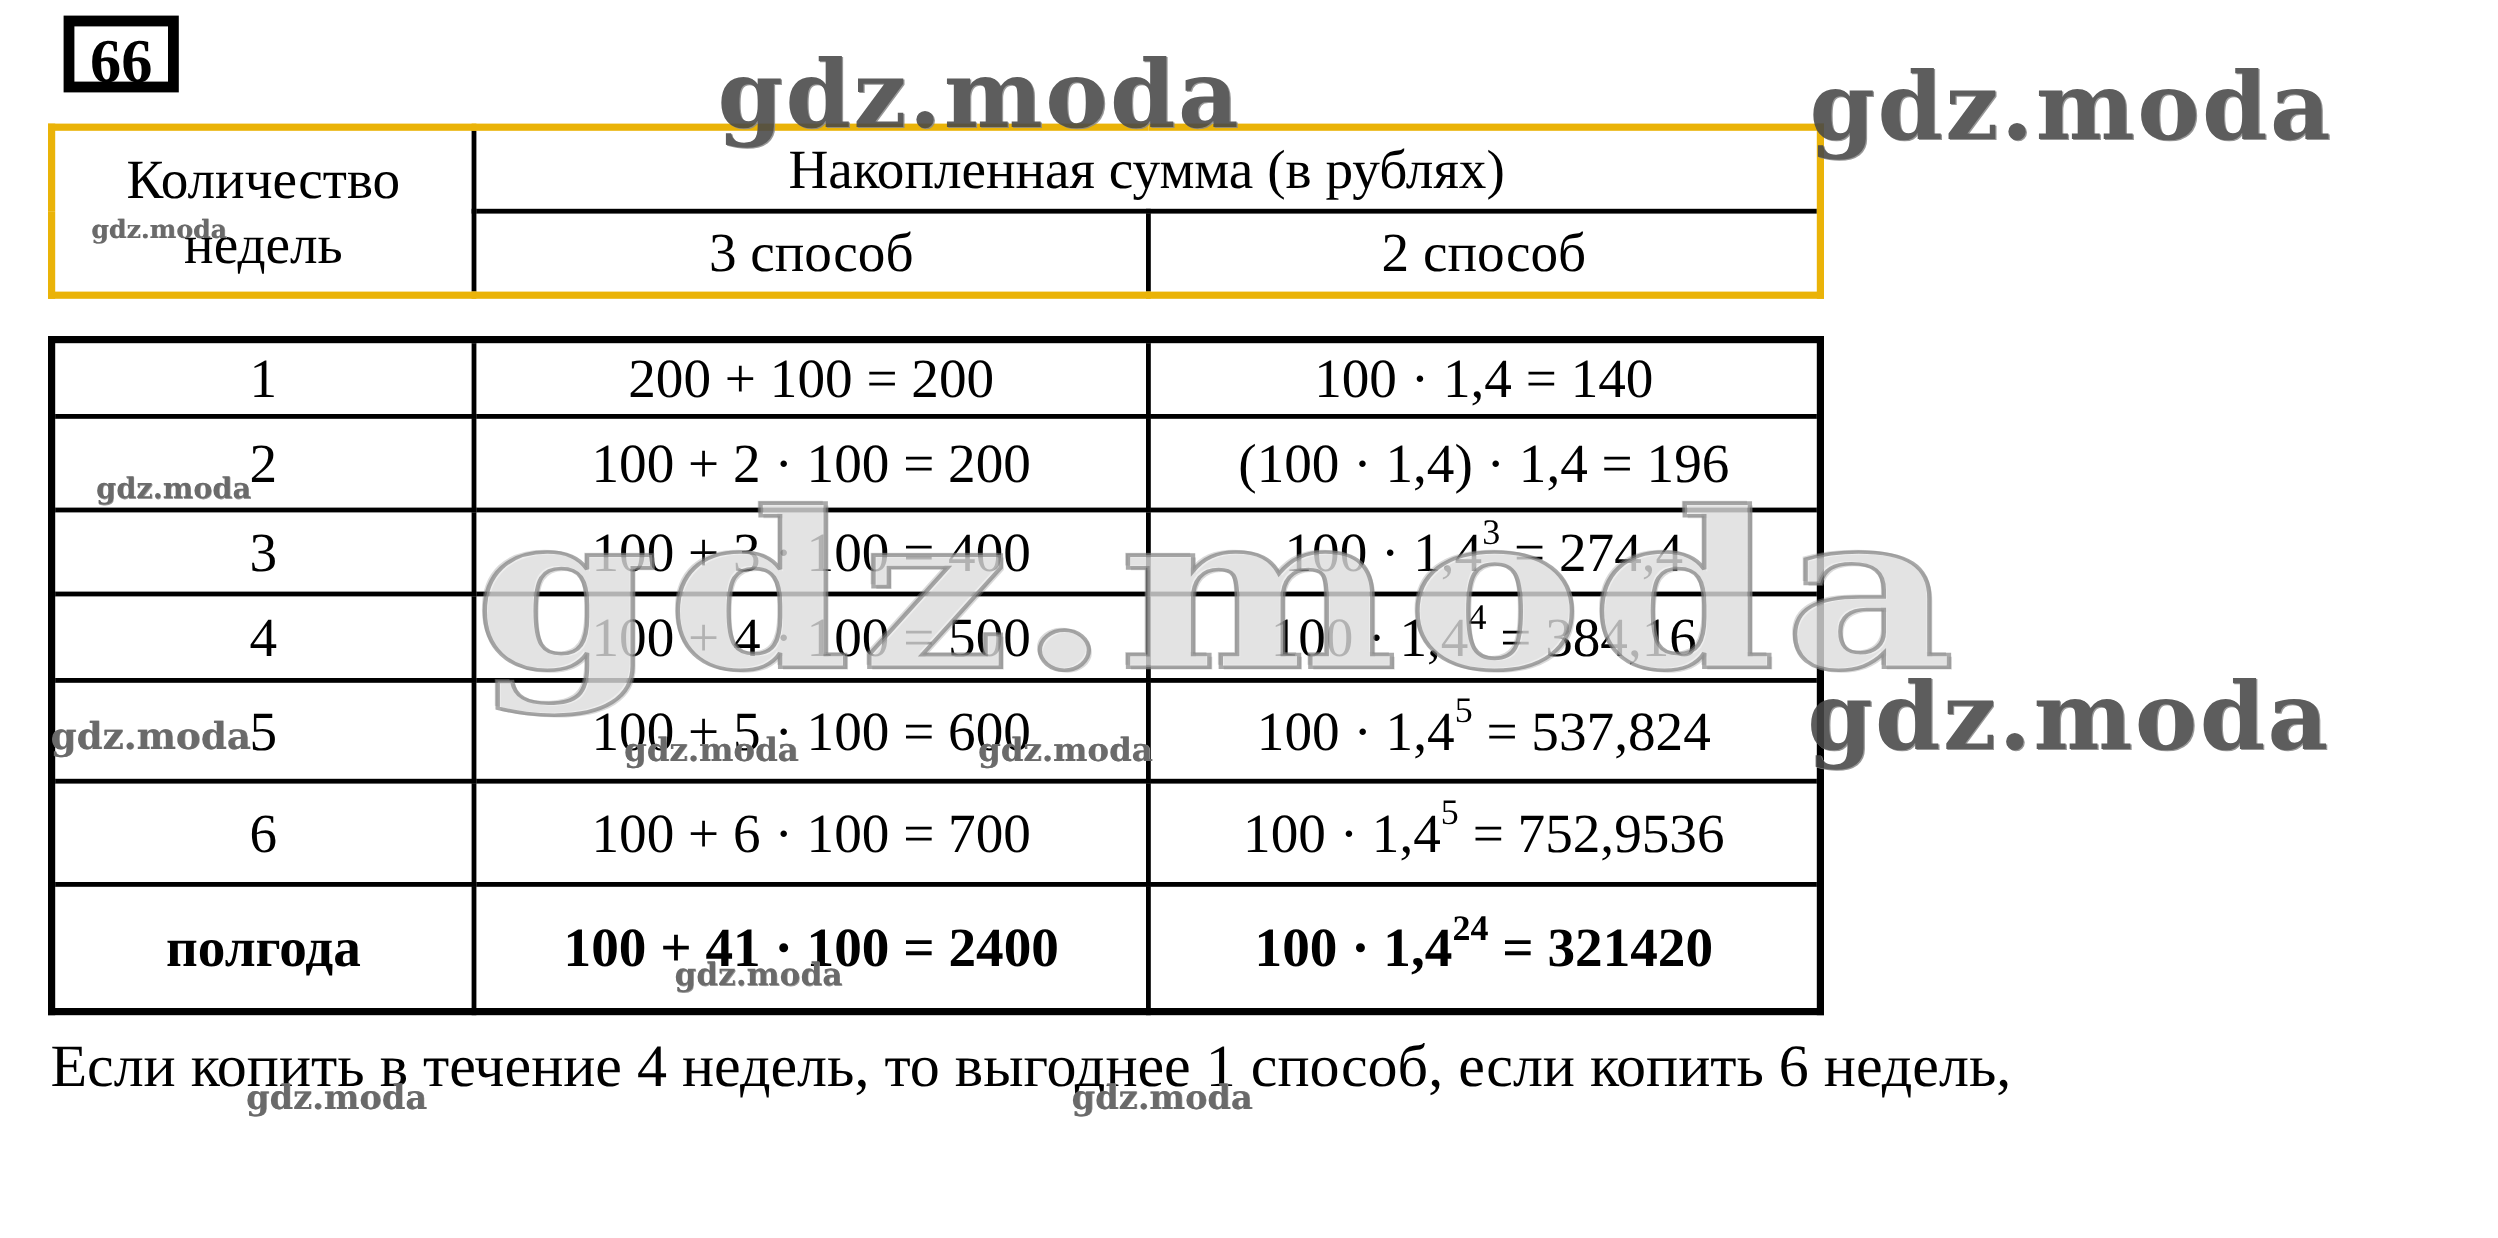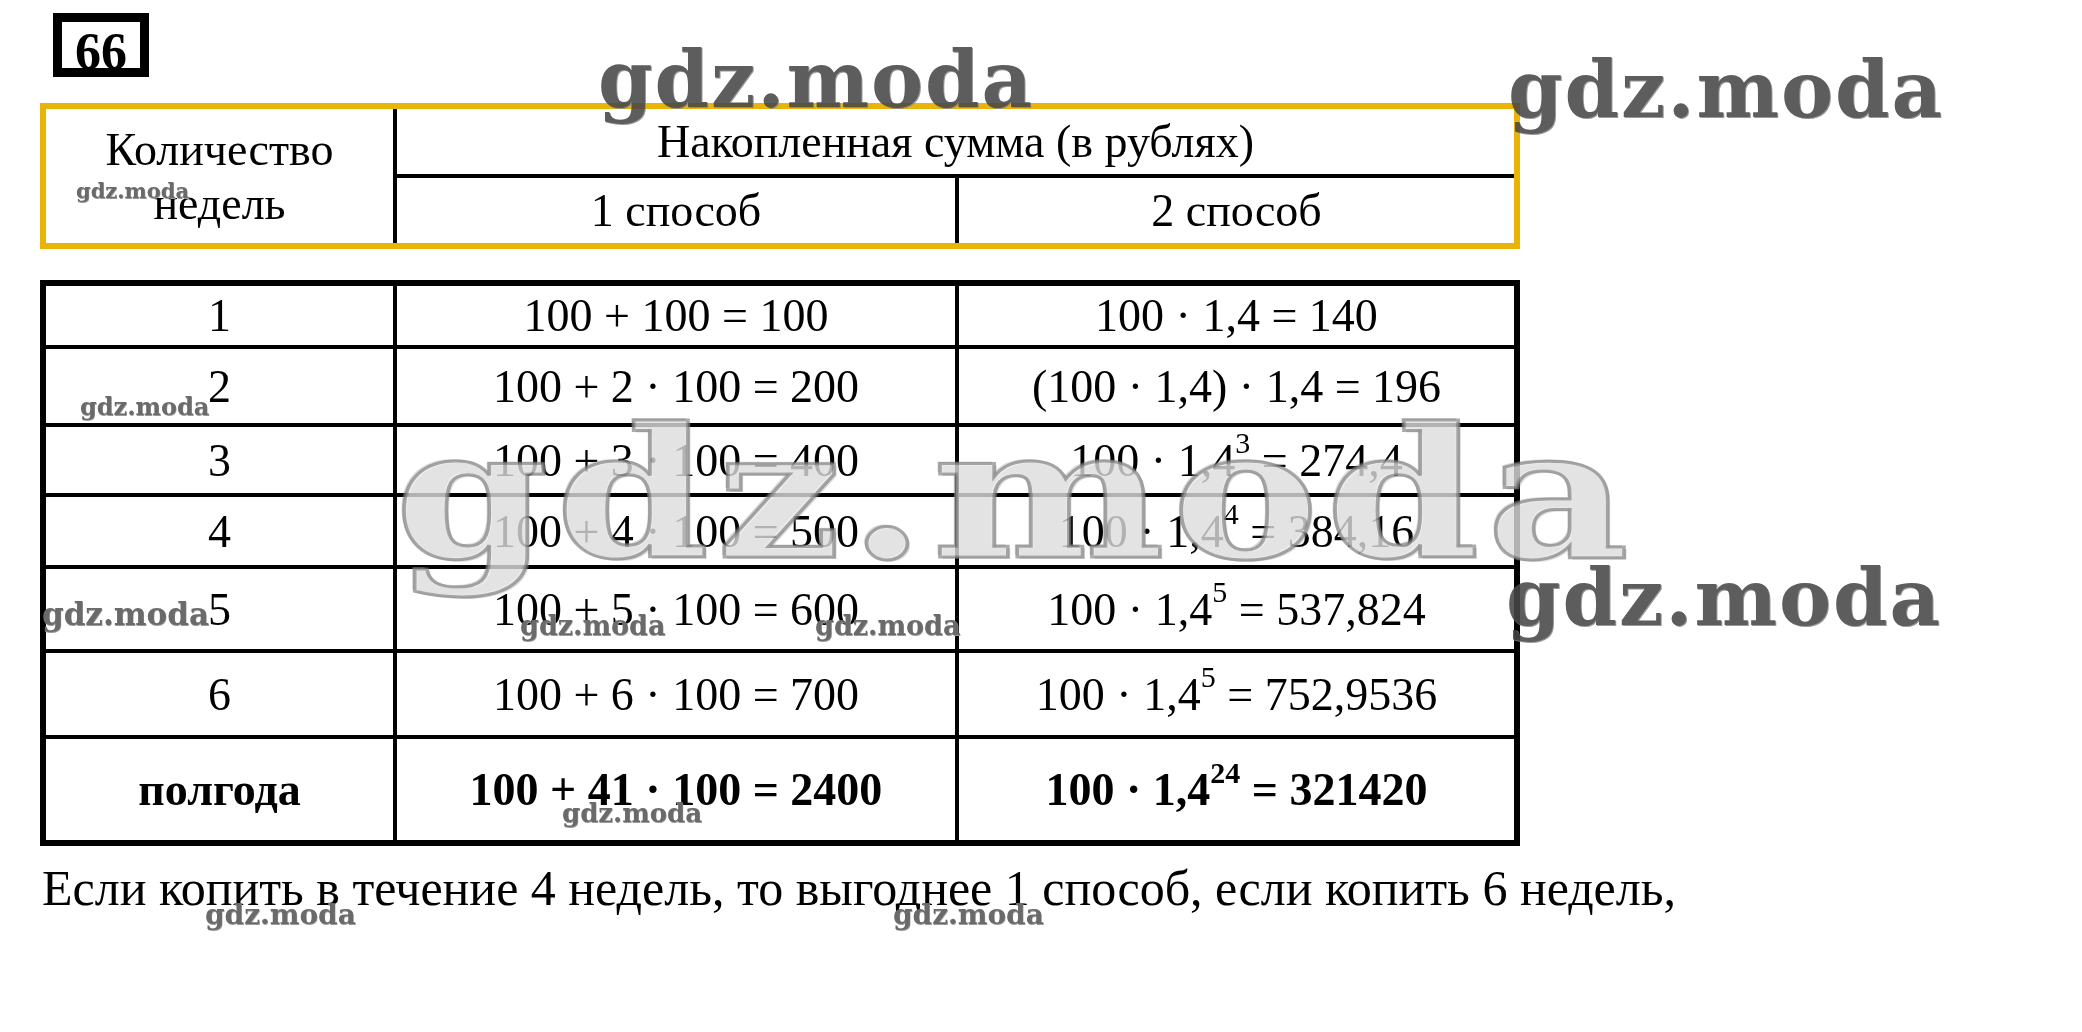--- a/index.html
+++ b/index.html
@@ -129,36 +129,36 @@
     </colgroup>
     <tbody>
         <tr>
       <td rowspan="2" class="hdr-weeks">
         <div>Количество</div>
         <div>недель</div>
       </td>
       <td colspan="2">Накопленная сумма (в рублях)</td>
     </tr>
     <tr>
-      <td>1 способ</td>
+      <td>3 способ</td>
       <td>2 способ</td>
     </tr>
   </tbody>
     </table>
 
   <table class="grid body-table">
     <colgroup>
       <col style="width:352px">
         <col style="width:562px">
         <col style="width:560px">
     </colgroup>
     <tbody id="rows-body">
         <tr>
           <td>1</td>
-          <td>100 + 100 = 100</td>
+          <td>200 + 100 = 200</td>
           <td>100 · 1,4 = 140</td>
         </tr>
         <tr>
           <td>2</td>
           <td>100 + 2 · 100 = 200</td>
           <td>(100 · 1,4) · 1,4 = 196</td>
         </tr>
         <tr>
           <td>3</td>
           <td>100 + 3 · 100 = 400</td>

